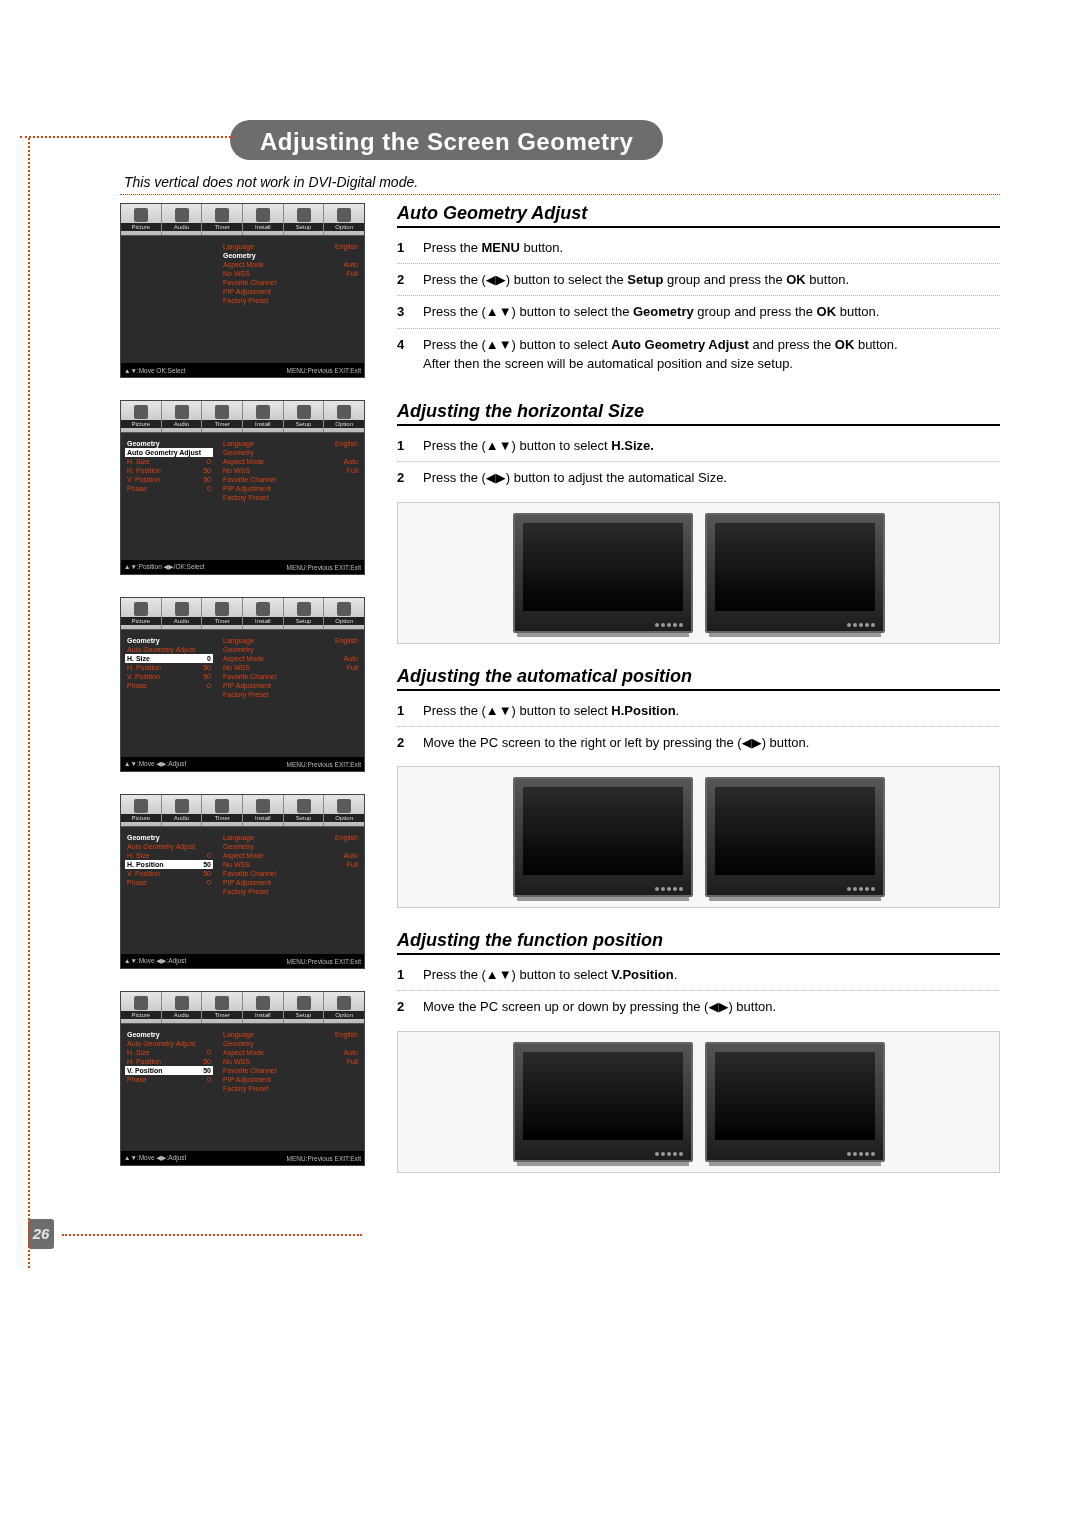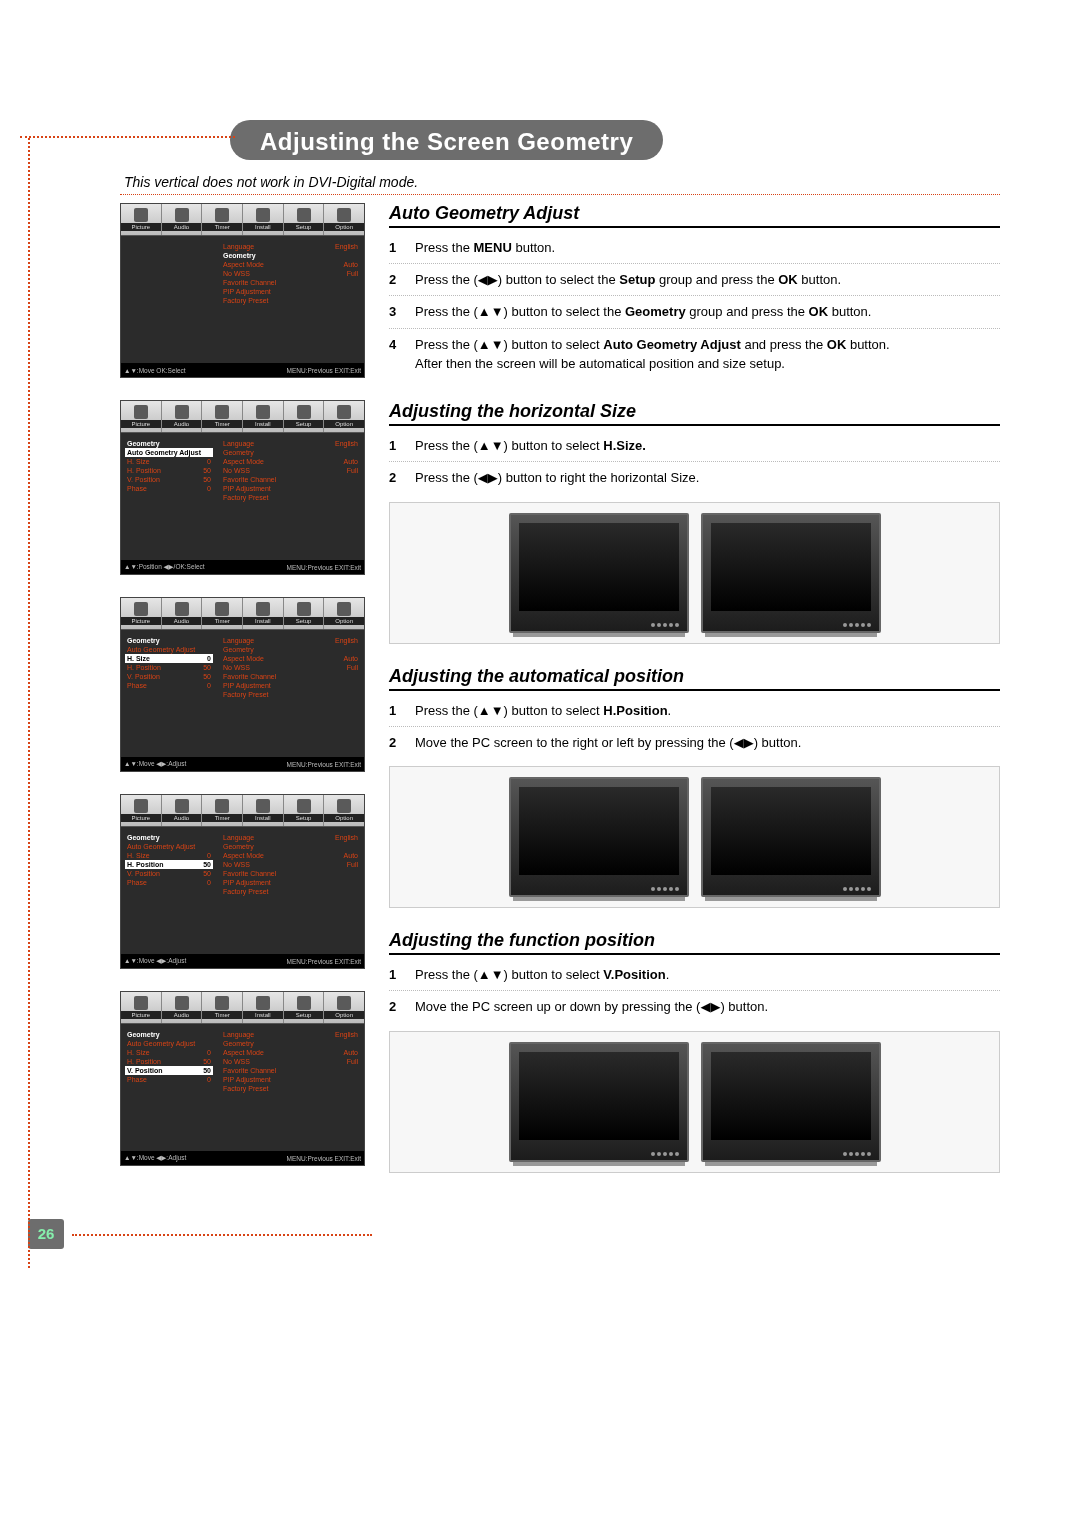--- a/index.html
+++ b/index.html
@@ -50,21 +50,21 @@
     margin-left:110px;
     letter-spacing:.5px;
   }
   .note{
     font-style:italic;
     font-size:14px;
     margin:12px 0 4px 4px;
   }
   .content{
     display:flex;
-    gap:24px;
+    gap:32px;
     margin-top:6px;
   }
   .left-col{
     flex:0 0 245px;
   }
   .right-col{
     flex:1;
   }
   
   .divider-row{
@@ -200,23 +200,24 @@
     display:flex;gap:2px;
   }
   .tv .ctrl span{width:4px;height:4px;background:#999;border-radius:50%}
   
   .page-foot{
     margin-top:24px;
     display:flex;
     align-items:center;
   }
   .page-num{
-    width:36px;height:30px;
+    width:26px;height:30px;
     background:var(--header-bg);
-    color:#86efac;
+    color:#e5e5e5;
+    font-style:italic;
     font-weight:bold;
     font-size:15px;
     display:flex;align-items:center;justify-content:center;
     border-radius:3px;
     margin-right:8px;
     margin-left:-92px;
   }
   .foot-dots{
     flex:1;
     border-top:2px dotted var(--dotted);
@@ -677,21 +678,21 @@
       </div>
       <div class="section">
         <h3>Adjusting the horizontal Size</h3>
         <ol class="steps">
           <li>
             <span class="num">1</span>
             <span class="txt">Press the (▲▼) button to select <b>H.Size.</b></span>
           </li>
           <li>
             <span class="num">2</span>
-            <span class="txt">Press the (◀▶) button to right the horizontal Size.</span>
+            <span class="txt">Press the (◀▶) button to adjust the automatical Size.</span>
           </li>
         </ol>
         <div class="tv-compare">
           <div class="tv">
             <div class="ctrl">
               <span></span>
               <span></span>
               <span></span>
               <span></span>
               <span></span>

